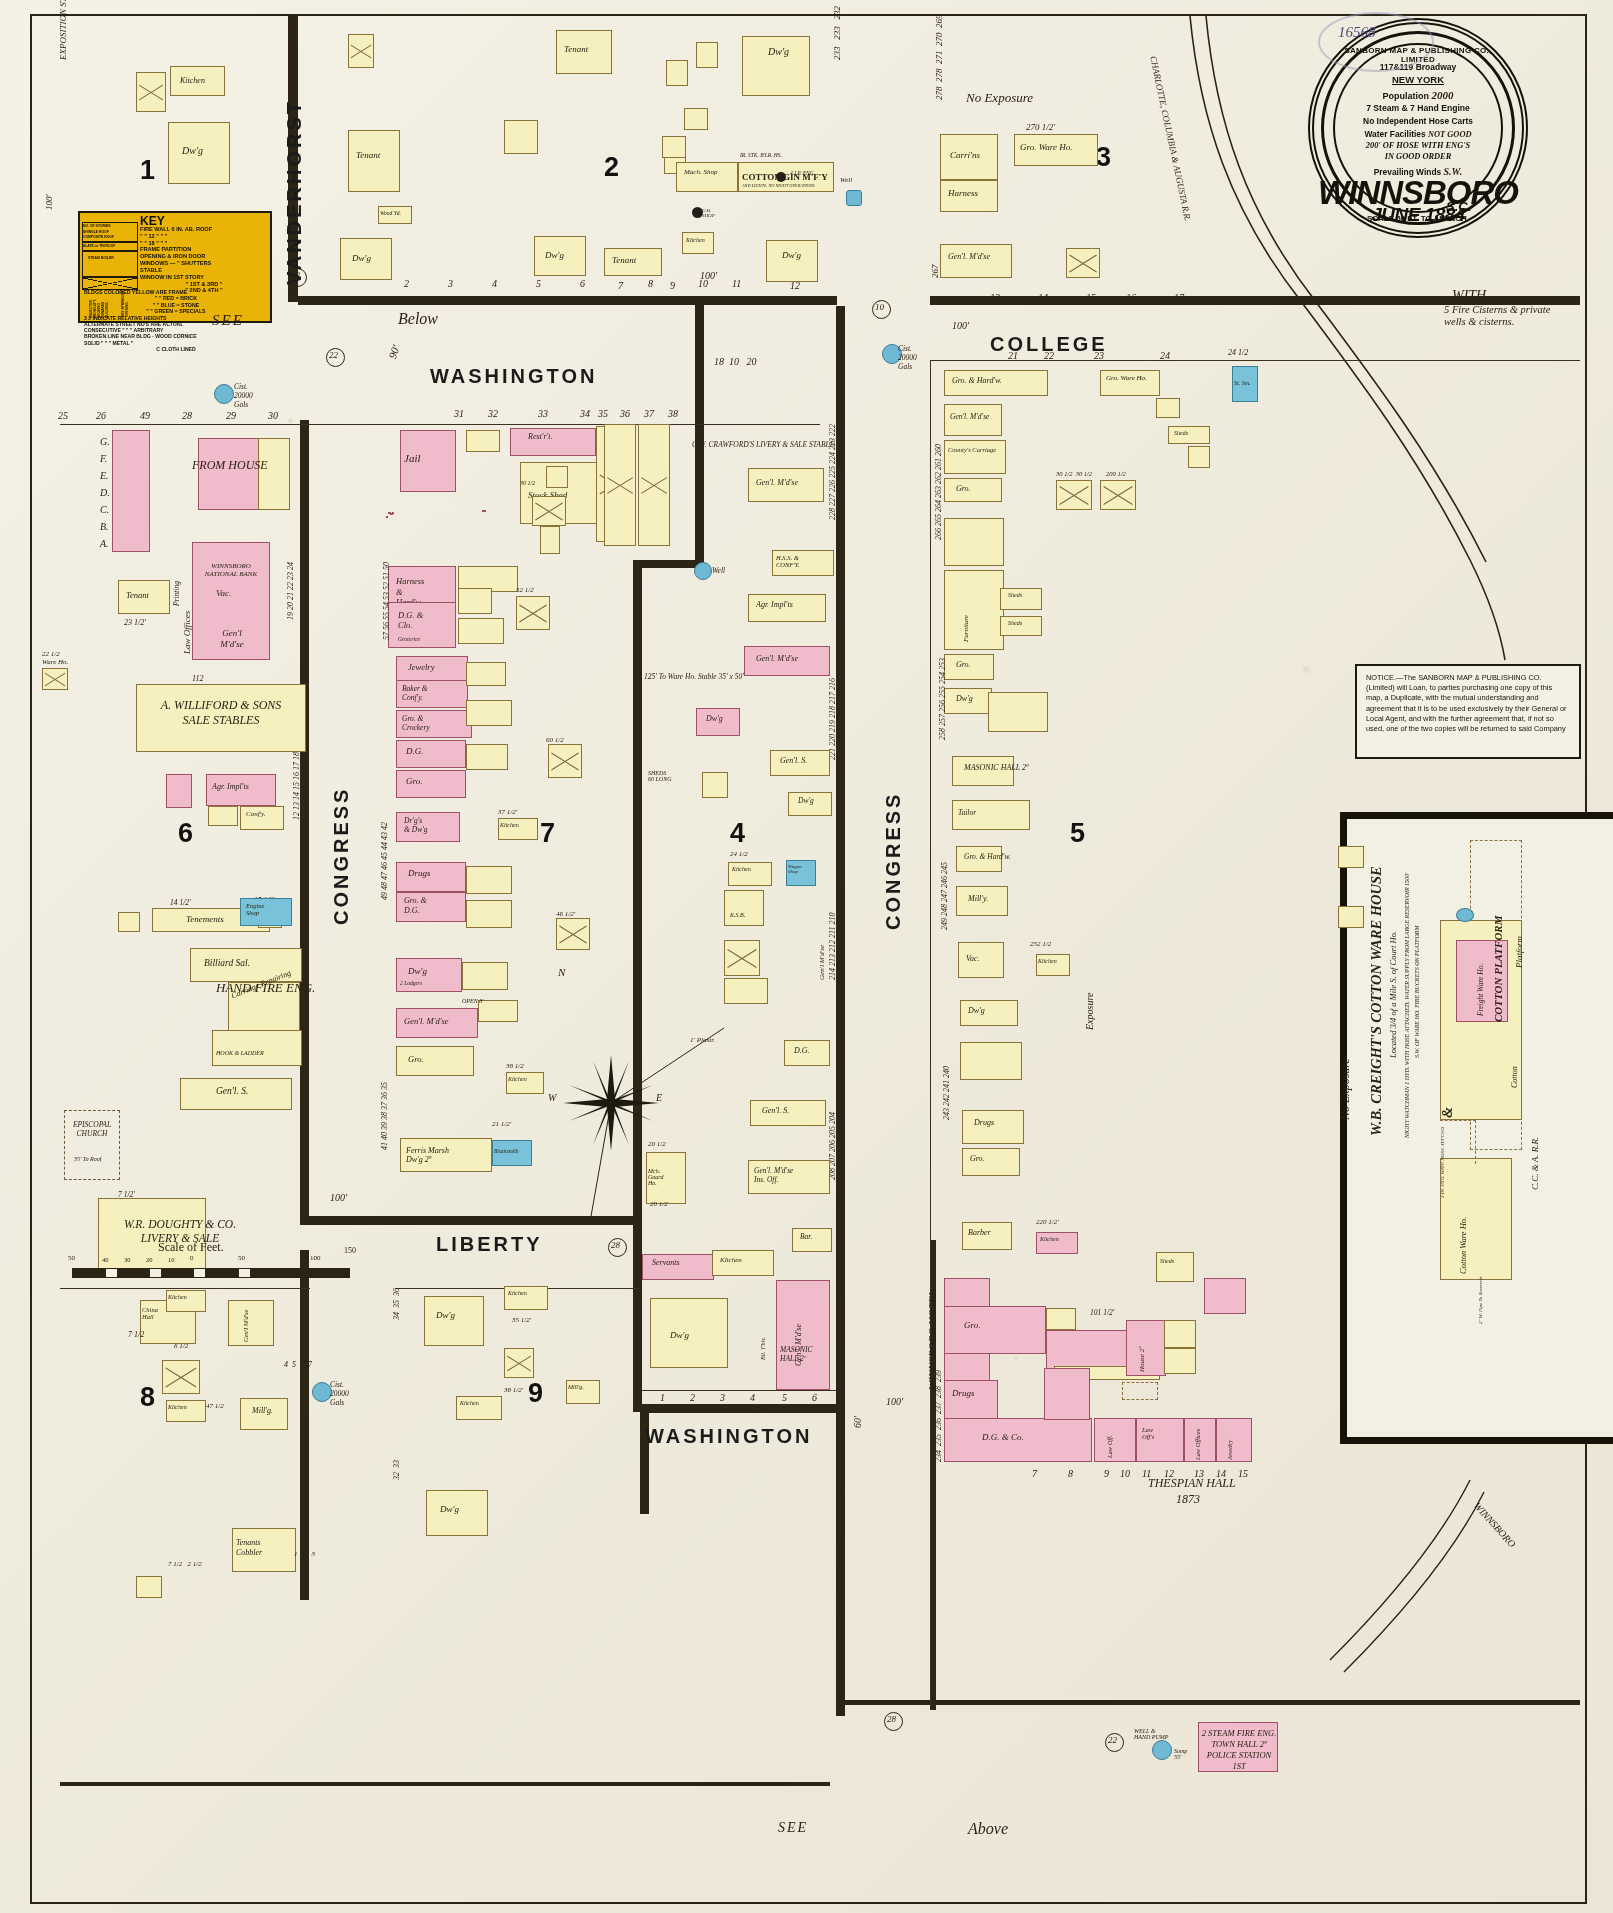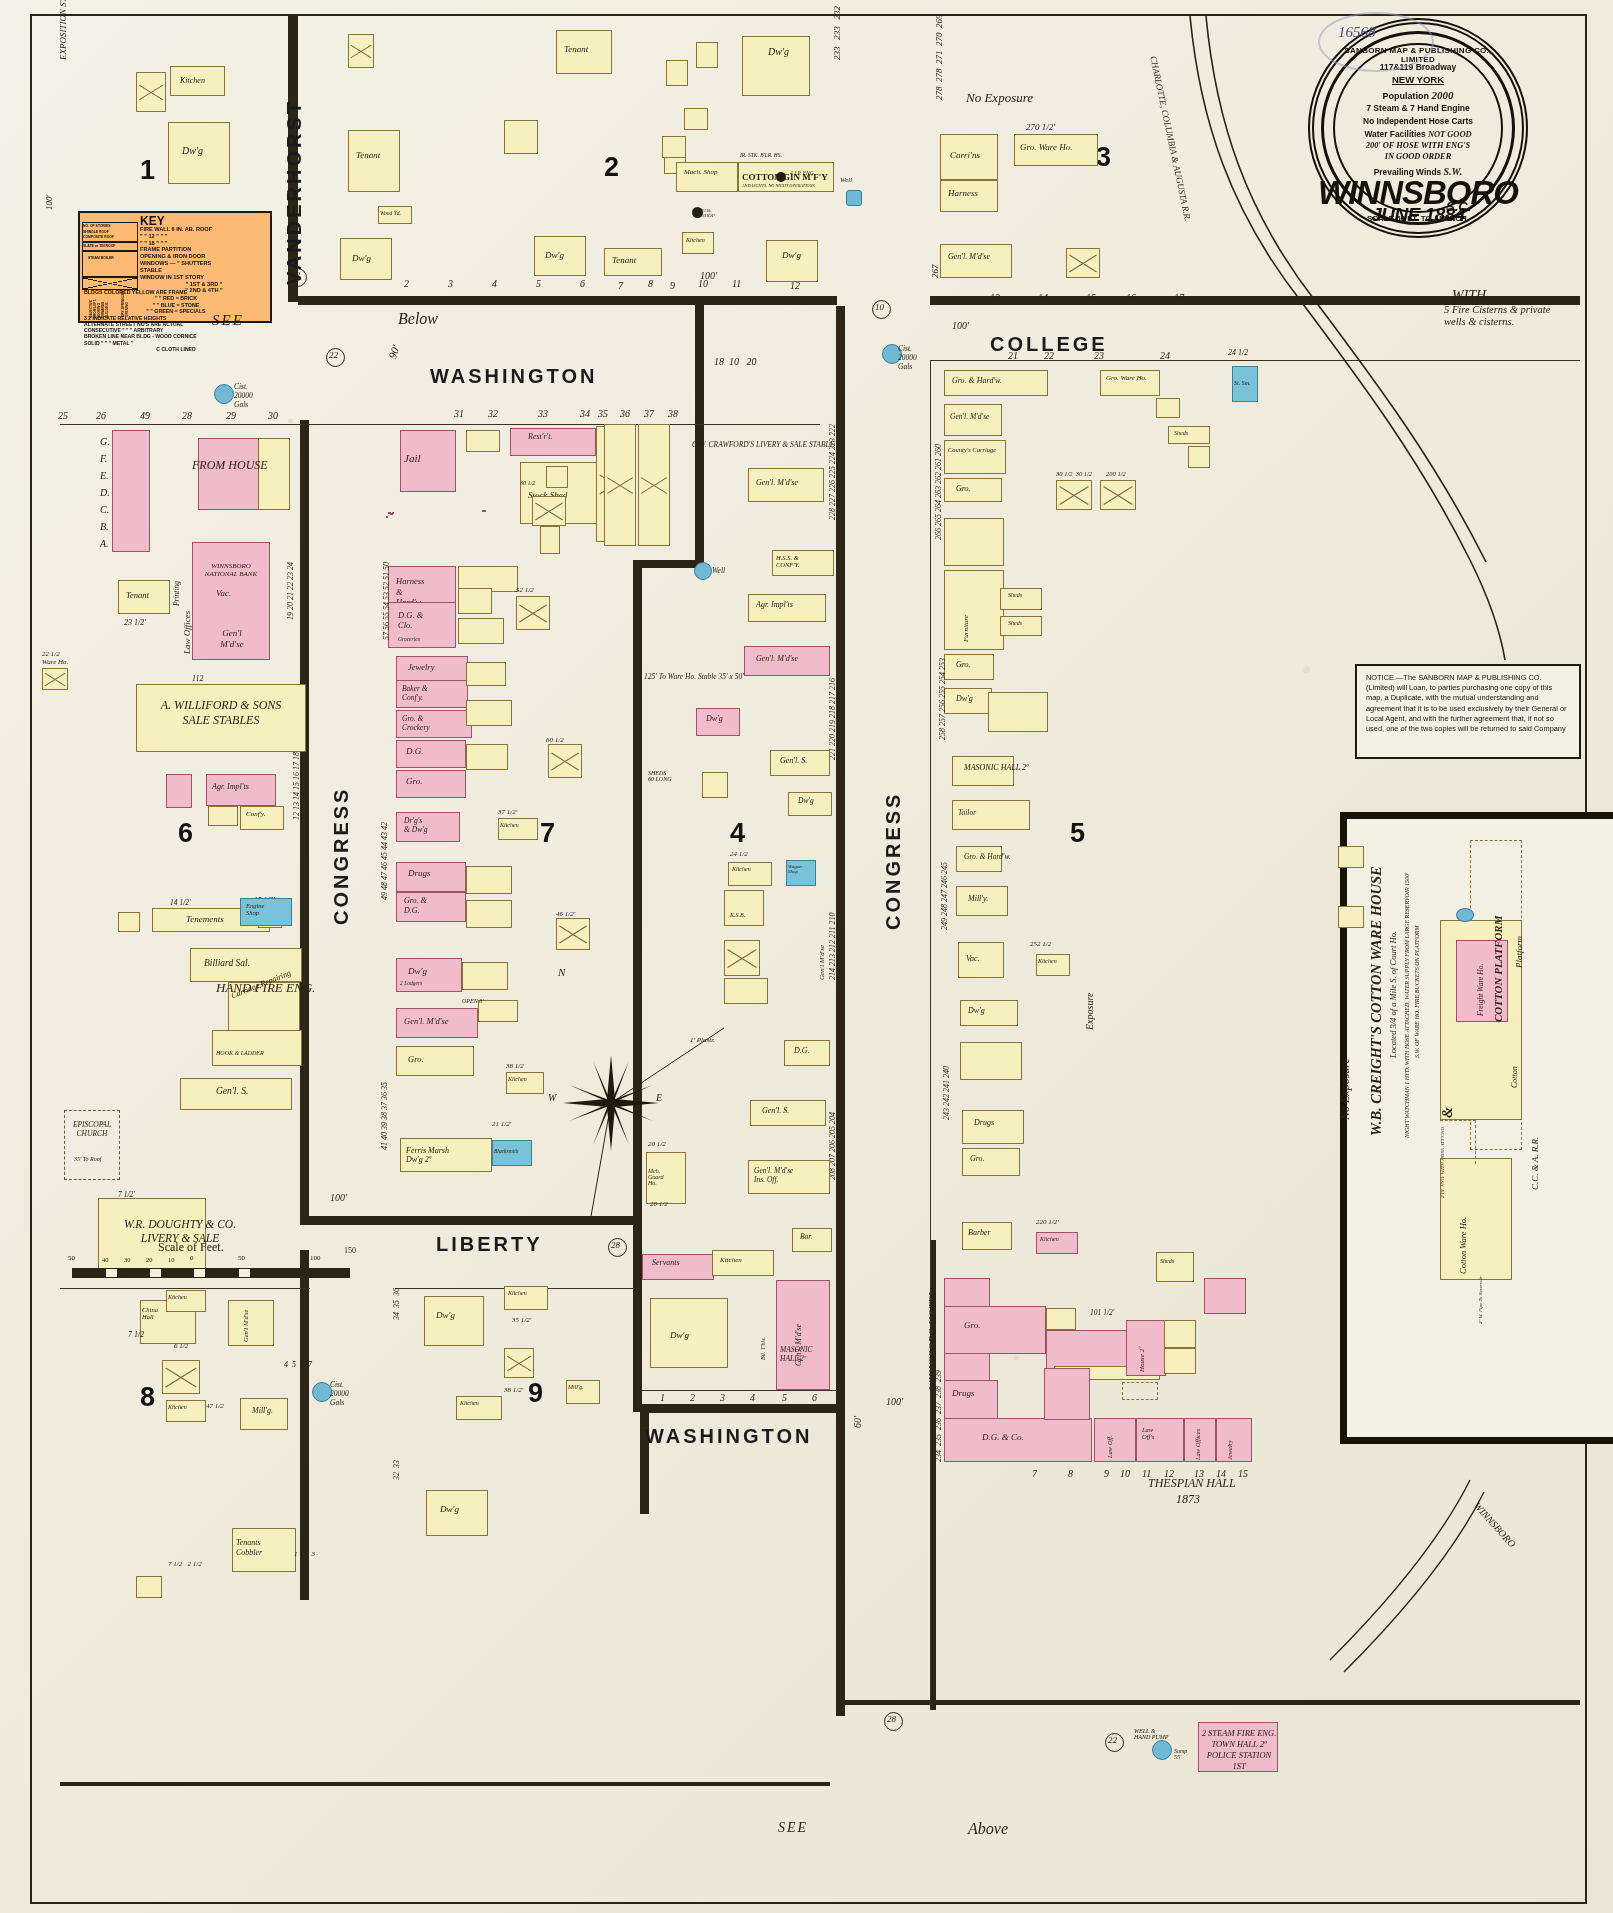--- a/index.html
+++ b/index.html
@@ -31,21 +31,21 @@
   .rd{position:absolute;background:#2c2415;}
   .cist{position:absolute;border-radius:50%;background:#6fb9d4;border:1px solid #3a7d96;}
   .dot{position:absolute;border-radius:50%;background:#23201a;}
   .xbox{position:absolute;box-sizing:border-box;}
   .xbox:before,.xbox:after{content:"";position:absolute;left:0;top:50%;width:100%;height:1px;
       background:#7a6540;transform-origin:center;}
   .xbox:before{transform:rotate(32deg) ;}
   .xbox:after{transform:rotate(-32deg);}
   
   #keybox{position:absolute;left:78px;top:211px;width:190px;height:108px;border:2px solid #1d1a12;
-     background:#fdba74;font-size:6.2px;line-height:1.22;color:#14110a;font-weight:bold;}
+     background:#eab308;font-size:6.2px;line-height:1.22;color:#14110a;font-weight:bold;}
   #keybox .kt{position:absolute;}
   
   #noticebox{position:absolute;left:1355px;top:664px;width:226px;height:95px;
      border:2px solid #1d1a12;background:#f3f0e4;padding:7px 9px;box-sizing:border-box;
      font-size:7.4px;line-height:1.38;color:#15120b;text-align:left;}
   
   #seal{position:absolute;left:1308px;top:18px;width:208px;height:208px;border-radius:50%;
     border:6px double #15120b;background:transparent;}
   #seal .ring{position:absolute;inset:7px;border-radius:50%;border:3px solid #15120b;}
   #seal .inner{position:absolute;inset:19px;border-radius:50%;border:2px solid #15120b;}

